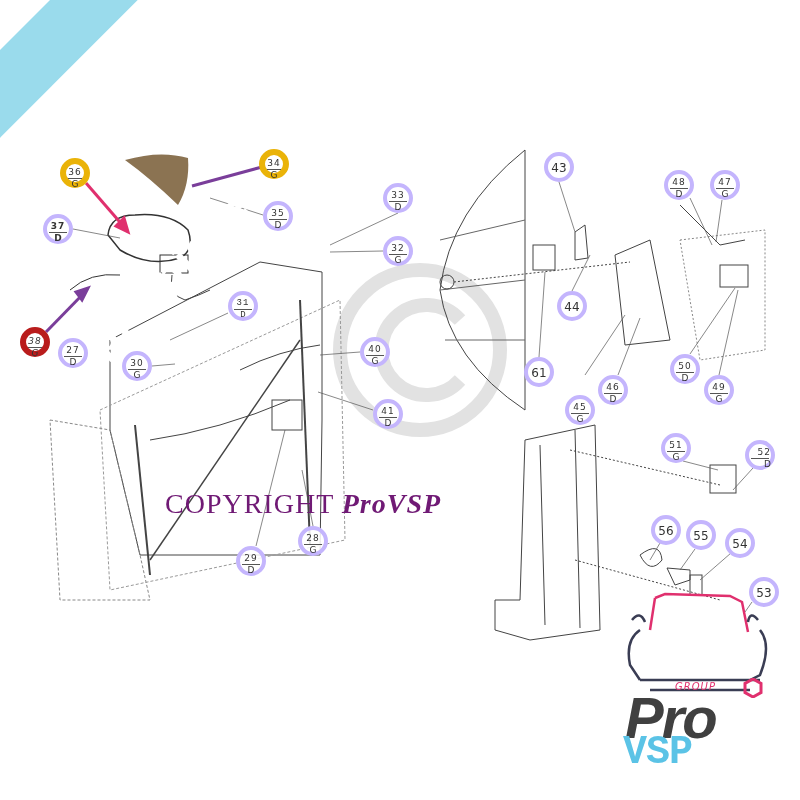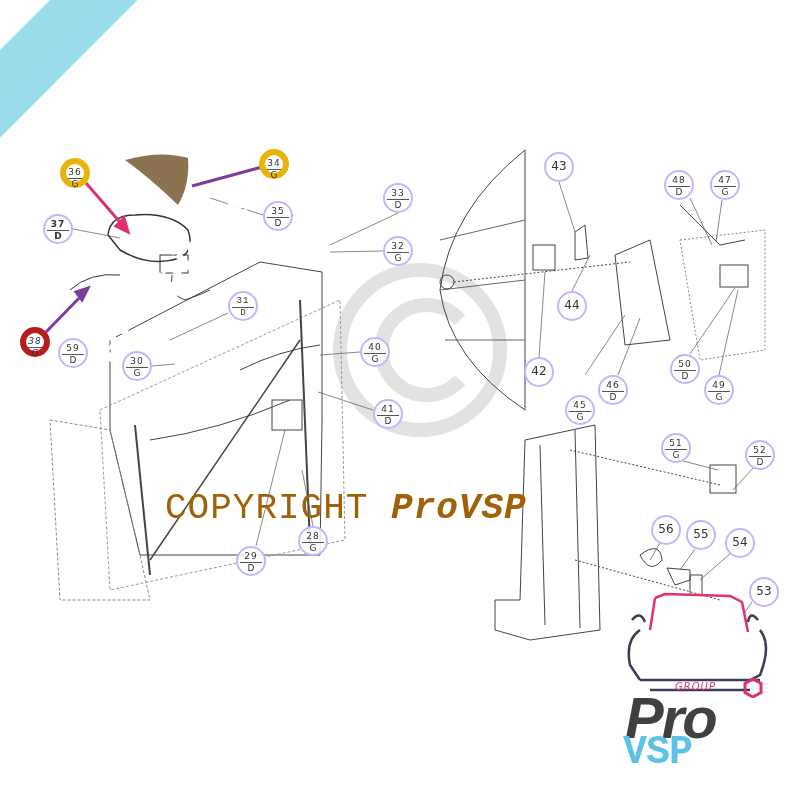--- a/index.html
+++ b/index.html
@@ -1,27 +1,27 @@
 <!DOCTYPE html>
 <html><head>
 <meta charset="utf-8">
 <style>
   html, body { margin: 0; padding: 0; background: #ffffff; }
   body { width: 800px; height: 800px; position: relative; overflow: hidden; font-family: "DejaVu Sans", sans-serif; }
   #diagram { position: absolute; left: 0; top: 0; width: 800px; height: 800px; }
-  .callout { position: absolute; width: 30px; height: 30px; margin-left: -15px; margin-top: -15px; border: 2px solid #c4b5fd; border-radius: 50%; background: rgba(255,255,255,0.85); box-sizing: border-box; font-size: 9px; color: #333; text-align: center; }
+  .callout { position: absolute; width: 30px; height: 30px; margin-left: -15px; margin-top: -15px; border: 4px solid #c4b5fd; border-radius: 50%; background: rgba(255,255,255,0.85); box-sizing: border-box; font-size: 9px; color: #333; text-align: center; }
   .callout .num { position: absolute; left: 0; right: 0; top: 3px; line-height: 10px; letter-spacing: 1px; }
   .callout .side { position: absolute; left: 0; right: 0; top: 15px; line-height: 10px; }
   .callout .bar { position: absolute; left: 2px; right: 2px; top: 14px; height: 0; border-top: 1px solid #555; }
   .callout.single .num { top: 7px; font-size: 12px; letter-spacing: 0; }
   .callout.hl-pink { border: 6px solid #eab308; }
   .callout.hl-purple { border: 6px solid #b91c1c; font-style: italic; }
   .watermark-band { position: absolute; left: -120px; top: 170px; width: 700px; height: 62px; background: #8fd7ea; opacity: 0.9; transform: rotate(-45deg); transform-origin: 0 0; }
   .watermark-url { position: absolute; left: 78px; top: 334px; transform: rotate(-45deg); transform-origin: 0 0; color: #ffffff; font-weight: bold; font-size: 38px; letter-spacing: 1px; white-space: nowrap; font-family: "DejaVu Sans", sans-serif; }
-  .copyright { position: absolute; left: 165px; top: 488px; font-size: 36px; color: #a16207; letter-spacing: 1px; font-family: Liberation Mono, monospace; }
+  .copyright { position: absolute; left: 165px; top: 488px; font-size: 28px; color: #701a75; letter-spacing: 1px; font-family: Liberation Serif, serif; }
   .copyright i { font-style: italic; font-weight: bold; }
   .logo { position: absolute; left: 615px; top: 590px; width: 160px; height: 180px; }
   .logo .group { position: absolute; left: 60px; top: 91px; font-size: 10px; color: #e0306e; font-style: italic; letter-spacing: 1px; }
   .logo .pro { position: absolute; left: 10px; top: 94px; font-size: 58px; font-weight: bold; font-style: italic; color: #404040; letter-spacing: -2px; font-family: "Liberation Sans", sans-serif; }
   .logo .vsp { position: absolute; left: 8px; top: 140px; font-size: 40px; font-weight: bold; color: #5bc3e6; letter-spacing: -1px; font-family: Liberation Mono, monospace; }
 </style>
 </head>
 <body>
 
 <svg id="diagram" viewBox="0 0 800 800" xmlns="http://www.w3.org/2000/svg">
@@ -173,36 +173,36 @@
       <span class="num">37</span>
       <span class="bar"></span>
       <span class="side">D</span>
     </div>
     <div class="callout hl-purple" style="left: 35px; top: 342px;">
       <span class="num">38</span>
       <span class="bar"></span>
       <span class="side">G</span>
     </div>
     <div class="callout" style="left: 73px; top: 353px;">
-      <span class="num">59</span>
+      <span class="num">27</span>
       <span class="bar"></span>
       <span class="side">D</span>
     </div>
     <div class="callout" style="left: 375px; top: 352px;">
       <span class="num">40</span>
       <span class="bar"></span>
       <span class="side">G</span>
     </div>
     <div class="callout" style="left: 388px; top: 414px;">
       <span class="num">41</span>
       <span class="bar"></span>
       <span class="side">D</span>
     </div>
     <div class="callout single" style="left: 539px; top: 372px;">
-      <span class="num">42</span>
+      <span class="num">61</span>
     </div>
     <div class="callout single" style="left: 559px; top: 167px;">
       <span class="num">43</span>
     </div>
     <div class="callout single" style="left: 572px; top: 306px;">
       <span class="num">44</span>
     </div>
     <div class="callout" style="left: 580px; top: 410px;">
       <span class="num">45</span>
       <span class="bar"></span>
@@ -231,21 +231,21 @@
     <div class="callout" style="left: 685px; top: 369px;">
       <span class="num">50</span>
       <span class="bar"></span>
       <span class="side">D</span>
     </div>
     <div class="callout" style="left: 676px; top: 448px;">
       <span class="num">51</span>
       <span class="bar"></span>
       <span class="side">G</span>
     </div>
-    <div class="callout" style="left: 760px; top: 455px;">
+    <div class="callout" style="left: 760px; top: 455px; text-align: right;">
       <span class="num">52</span>
       <span class="bar"></span>
       <span class="side">D</span>
     </div>
     <div class="callout single" style="left: 764px; top: 592px;">
       <span class="num">53</span>
     </div>
     <div class="callout single" style="left: 740px; top: 543px;">
       <span class="num">54</span>
     </div>

